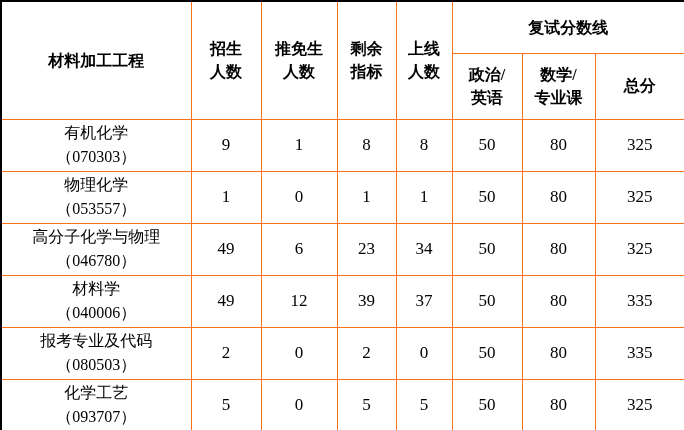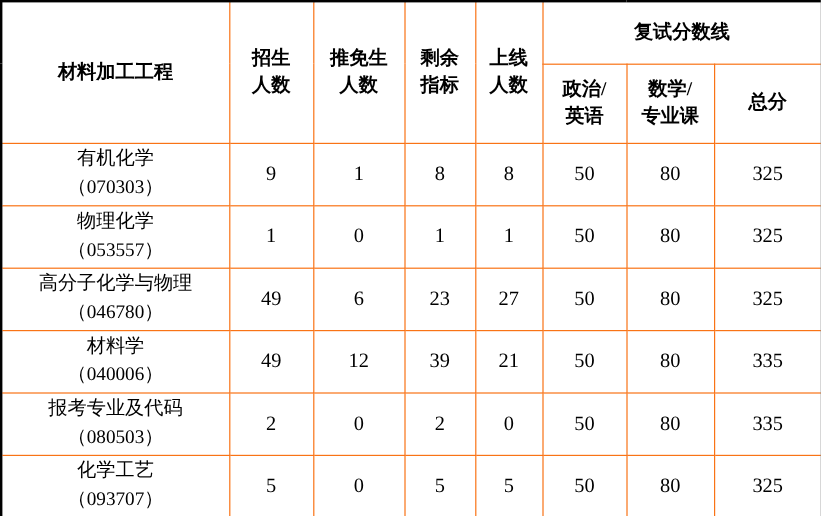--- a/index.html
+++ b/index.html
@@ -109,34 +109,34 @@
         <td>325</td>
       </tr>
       <tr>
         <td>
           <div class="major-name">高分子化学与物理</div>
           <div class="major-code">（046780）</div>
         </td>
         <td>49</td>
         <td>6</td>
         <td>23</td>
-        <td>27</td>
+        <td>34</td>
         <td>50</td>
         <td>80</td>
         <td>325</td>
       </tr>
       <tr>
         <td>
           <div class="major-name">材料学</div>
           <div class="major-code">（040006）</div>
         </td>
         <td>49</td>
         <td>12</td>
         <td>39</td>
-        <td>21</td>
+        <td>37</td>
         <td>50</td>
         <td>80</td>
         <td>335</td>
       </tr>
       <tr>
         <td>
           <div class="major-name">报考专业及代码</div>
           <div class="major-code">（080503）</div>
         </td>
         <td>2</td>

